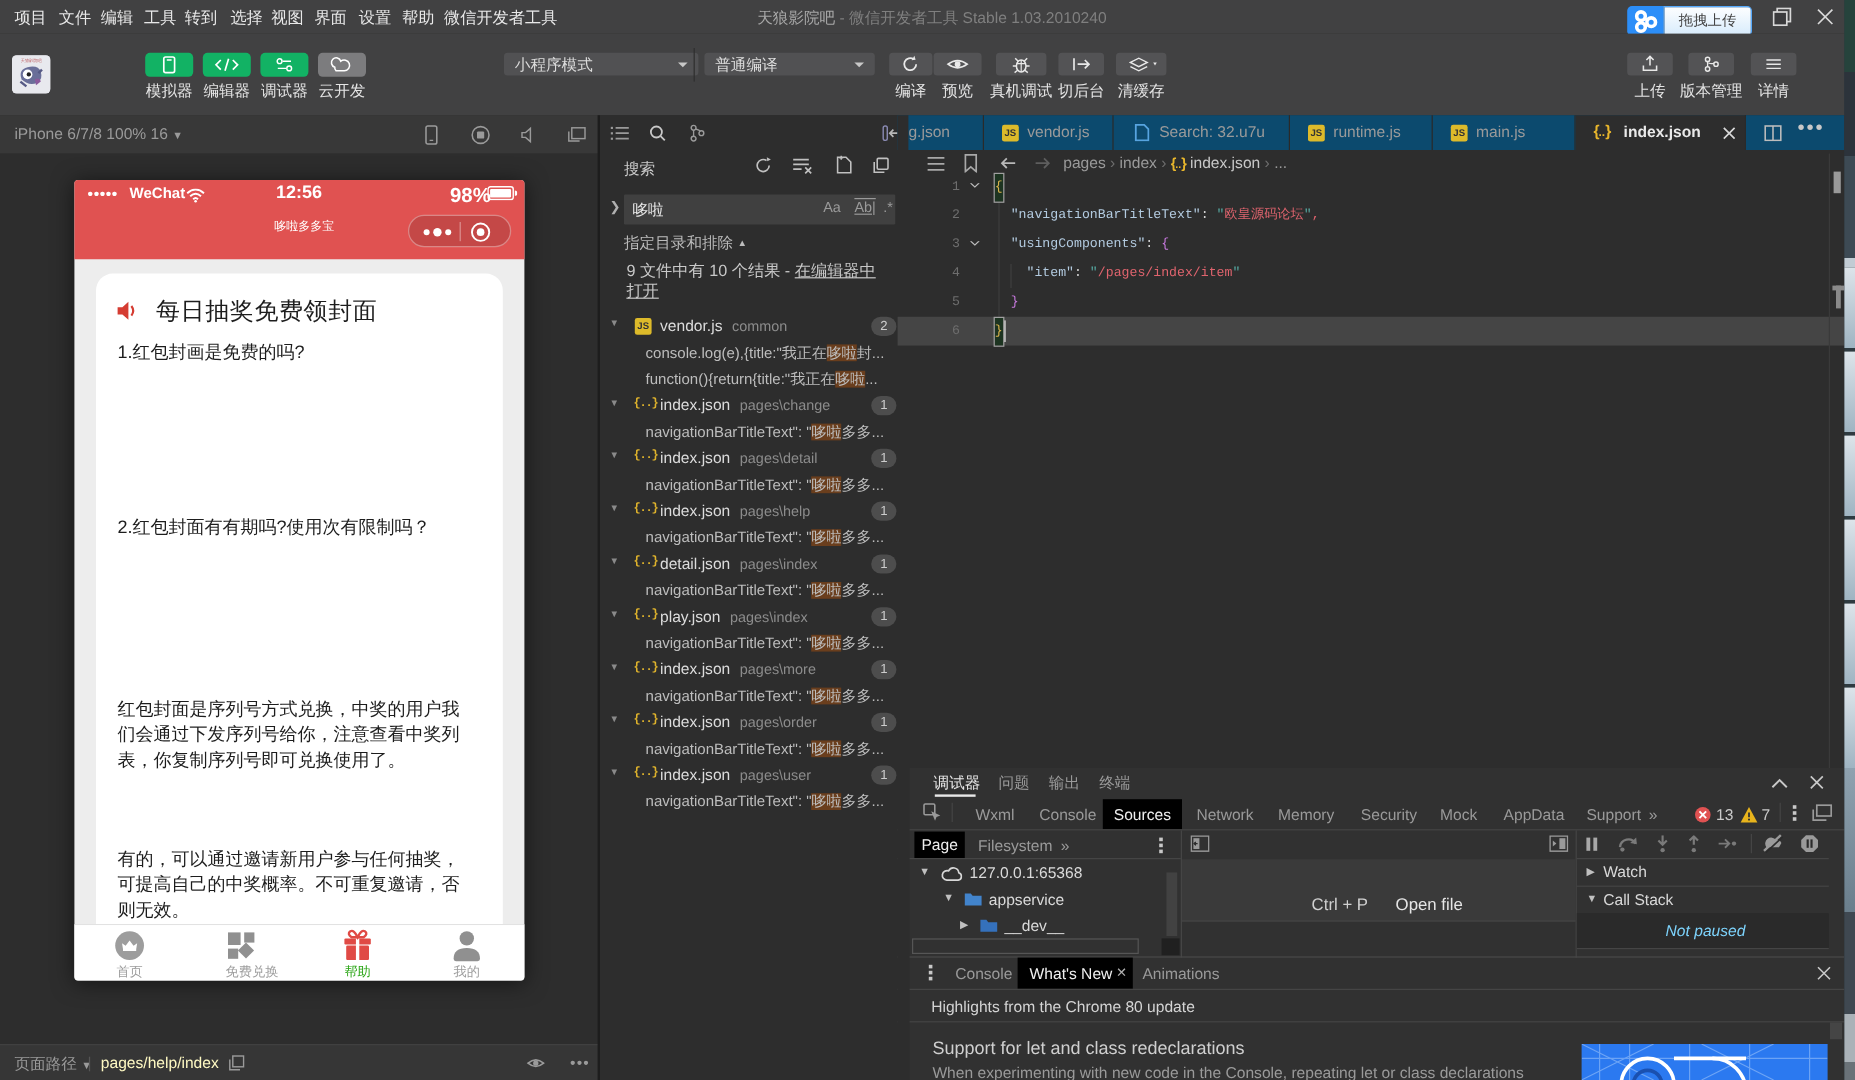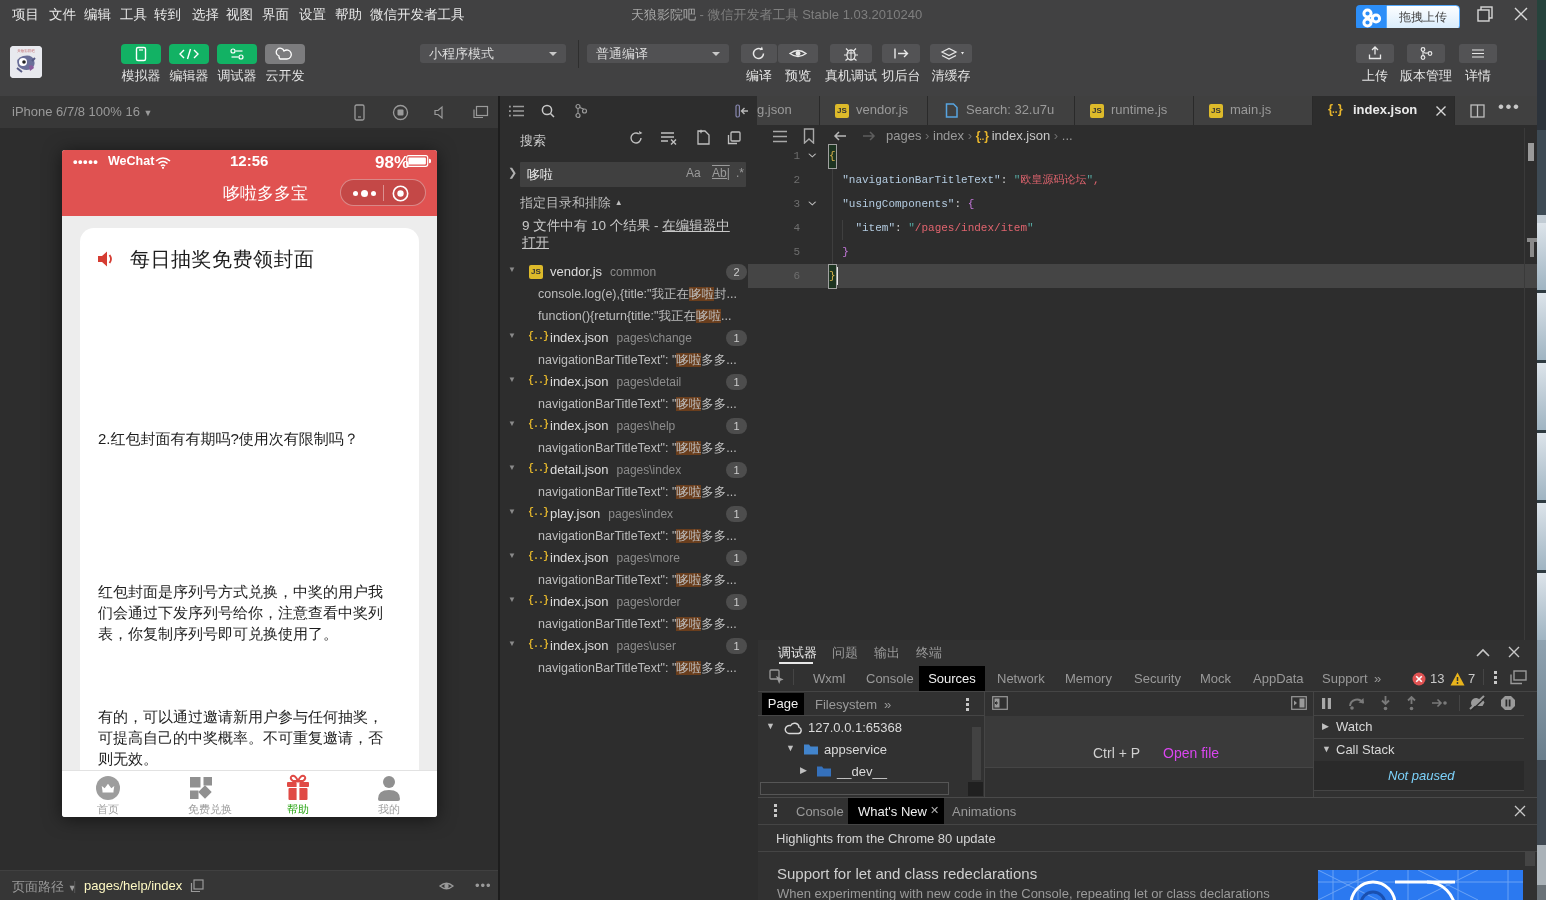--- a/index.html
+++ b/index.html
@@ -42,21 +42,21 @@
 .srow { position:absolute; left:0; width:256px; height:22px; }
 .srow .tw { position:absolute; left:8px; top:4px; font-size:8px; color:#8a8a8a; }
 .srow .jsic { position:absolute; left:29px; top:4px; width:14px; height:14px; background:#ddba2a; border-radius:2px; color:#333; font-size:8px; font-weight:bold; text-align:center; line-height:14px; }
 .srow .jic { position:absolute; left:28px; top:4px; color:#dfb32c; font-size:10px; font-weight:bold; font-family:"Liberation Mono",monospace; letter-spacing:-1px; }
 .srow .fn { position:absolute; left:50px; top:3px; font-size:13px; color:#dcdcdc; }
 .srow .dir { font-size:12px; color:#8c8c8c; margin-left:8px; }
 .srow .badge { position:absolute; left:226px; top:3px; width:21px; height:16px; background:#4d4d4d; border-radius:8px; color:#ccc; font-size:11px; text-align:center; line-height:16px; }
 .srow .mt { position:absolute; left:38px; top:3px; font-size:12.5px; color:#bdbdbd; white-space:nowrap; overflow:hidden; width:212px; }
 .hl { background:#6a3e1d; }
 
-#tabbar { position:absolute; left:748px; top:96px; width:789px; height:29px; background:#404040; }
+#tabbar { position:absolute; left:748px; top:96px; width:789px; height:29px; background:#0c4a6e; }
 .tab { position:absolute; top:0; height:29px; border-right:1px solid #2a2a2a; color:#9a9a9a; font-size:13px; }
 .tab .tl { position:absolute; top:6px; }
 #crumb { position:absolute; left:748px; top:125px; width:789px; height:23px; background:none; color:#9a9a9a; font-size:13px; }
 #editorbg { position:absolute; left:748px; top:125px; width:789px; height:515px; background:#2d2d2d; }
 #code { position:absolute; left:748px; top:144px; width:789px; height:496px; font-family:"Liberation Mono", monospace; font-size:11px; }
 .cl { position:absolute; left:0; width:789px; height:24px; line-height:24px; }
 .ln { position:absolute; left:12px; width:40px; text-align:right; color:#6e6e6e; }
 .fold { position:absolute; left:61px; top:-3px; color:#c0c0c0; font-size:11px; font-family:"Liberation Mono",monospace; transform:scaleX(1.6); }
 .ct { position:absolute; left:81px; white-space:pre; color:#d4d4d4; }
 .k { color:#b3cbe0; } .s { color:#e0646e; } .q { color:#56a9a2; } .b1 { color:#d9b24c; } .b2 { color:#c678dd; }
@@ -127,21 +127,21 @@
         <path d="M14.5 13 h7" stroke="#fff" stroke-width="1.2"></path>
       </svg></div>
   <div class="gbtn gray" style="left:265px"><svg width="40" height="20" viewBox="0 0 40 20">
         <path d="M14 12 a4 4 0 1 1 5 -5 a4.5 4.5 0 1 1 3 8 h-7 a3.5 3.5 0 0 1 -1 -3z" fill="none" stroke="#fff" stroke-width="1.3"></path>
       </svg></div>
   <div class="blabel" style="left:111px">模拟器</div>
   <div class="blabel" style="left:159px">编辑器</div>
   <div class="blabel" style="left:207px">调试器</div>
   <div class="blabel" style="left:255px">云开发</div>
 
-  <div class="drop" style="left:420px;width:146px">小程序模式<span class="car"></span></div>
+  <div class="drop" style="left:420px;width:162px">小程序模式<span class="car"></span></div>
   <div style="position:absolute;left:578px;top:12px;width:1px;height:28px;background:#2e2e2e"></div>
   <div class="drop" style="left:587px;width:142px">普通编译<span class="car"></span></div>
 
   <div class="tbtn" style="left:741px;width:36px"><svg width="36" height="19" viewBox="0 0 36 19">
         <path d="M22.5 9.5 a5 5 0 1 1 -2 -4" fill="none" stroke="#e8e8e8" stroke-width="1.5"></path>
         <path d="M21 2.5 l1 3.2 -3.3 0.6z" fill="#e8e8e8"></path>
       </svg></div>
   <div class="tbtn" style="left:778px;width:40px"><svg width="40" height="19" viewBox="0 0 40 19">
         <path d="M12 9.5 Q20 3.5 28 9.5 Q20 15.5 12 9.5z" fill="none" stroke="#e8e8e8" stroke-width="1.4"></path>
         <circle cx="20" cy="9.5" r="2.4" fill="#e8e8e8"></circle>
@@ -207,39 +207,40 @@
           <path d="M1 4 Q8 -2 15 4 M3.5 6.5 Q8 2.5 12.5 6.5 M6 9 Q8 7 10 9" fill="none" stroke="#fff" stroke-width="1.6"></path>
           <circle cx="8" cy="10.8" r="1.1" fill="#fff"></circle>
         </svg>
       <div style="position:absolute;left:168px;top:2px;font-size:15px;font-weight:bold">12:56</div>
       <div style="position:absolute;left:313px;top:3px;font-size:17px;font-weight:bold">98%</div>
       <svg style="position:absolute;left:344px;top:5px" width="25" height="12" viewBox="0 0 25 12">
           <rect x="0.7" y="0.7" width="21" height="10.6" rx="2" fill="none" stroke="#fff" stroke-width="1.2"></rect>
           <rect x="2.4" y="2.4" width="17.5" height="7.2" rx="1" fill="#fff"></rect>
           <path d="M23 3.8 v4.4 a2.2 2.2 0 0 0 0 -4.4z" fill="#fff"></path>
         </svg>
-      <div style="position:absolute;left:16px;top:32px;width:375px;text-align:center;font-size:17px">哆啦多多宝</div>
+      <div style="position:absolute;left:4px;top:32px;width:375px;text-align:center;font-size:10px">哆啦多多宝</div>
       <div style="position:absolute;left:278px;top:29px;width:86px;height:27px;border:1px solid rgba(255,255,255,0.35);border-radius:14px;background:rgba(0,0,0,0.12)">
         <div style="position:absolute;left:12px;top:11px;width:5px;height:5px;border-radius:50%;background:#fff"></div>
         <div style="position:absolute;left:20px;top:10px;width:7px;height:7px;border-radius:50%;background:#fff"></div>
         <div style="position:absolute;left:30px;top:11px;width:5px;height:5px;border-radius:50%;background:#fff"></div>
         <div style="position:absolute;left:42px;top:5px;width:1px;height:16px;background:rgba(255,255,255,0.4)"></div>
         <circle></circle>
         <svg style="position:absolute;left:50px;top:4px" width="19" height="19" viewBox="0 0 19 19">
             <circle cx="9.5" cy="9.5" r="7.2" fill="none" stroke="#fff" stroke-width="1.6"></circle>
             <circle cx="9.5" cy="9.5" r="3.2" fill="#fff"></circle>
           </svg>
       </div>
     </div>
     <div id="pcard"></div>
     <svg style="position:absolute;left:34px;top:100px" width="18" height="18" viewBox="0 0 18 18">
         <path d="M2 6 h4 l5 -4.5 v15 l-5 -4.5 h-4z" fill="#d53c32"></path>
         <path d="M13.5 5 q3 4 0 8" fill="none" stroke="#d53c32" stroke-width="1.8"></path>
       </svg>
     <div class="pq" style="top:96px;left:68px;font-size:20px;letter-spacing:0.5px">每日抽奖免费领封面</div>
+    <div class="pq" style="top:134px">1.红包封画是免费的吗?</div>
     <div class="pq" style="top:280px">2.红包封面有有期吗?使用次有限制吗？</div>
     <div class="pp" style="top:431px">红包封面是序列号方式兑换，中奖的用户我<br>们会通过下发序列号给你，注意查看中奖列<br>表，你复制序列号即可兑换使用了。</div>
     <div class="pp" style="top:556px">有的，可以通过邀请新用户参与任何抽奖，<br>可提高自己的中奖概率。不可重复邀请，否<br>则无效。</div>
     <div id="ptab">
       <svg style="position:absolute;left:31px;top:4px" width="30" height="28" viewBox="0 0 30 28">
           <circle cx="15" cy="13" r="12" fill="#9d9d9d"></circle>
           <path d="M9.5 17.5 h11 v-1.5 l0.8 -5 -3 2.2 -3.3 -4.5 -3.3 4.5 -3 -2.2 0.8 5z" fill="#fff"></path>
         </svg>
       <div style="position:absolute;left:16px;top:31px;width:60px;text-align:center;font-size:11px;color:#9d9d9d">首页</div>
       <svg style="position:absolute;left:124px;top:3px" width="30" height="29" viewBox="0 0 30 29">
@@ -581,21 +582,21 @@
       <rect x="2.5" y="2.5" width="5" height="9" fill="#9a9a9a"></rect>
       <path d="M6 7 l-2.5 0 M4.5 5.5 l-1.5 1.5 1.5 1.5" stroke="#2b2b2b" stroke-width="1"></path>
     </svg>
   <svg style="position:absolute;left:543px;top:56px" width="16" height="14" viewBox="0 0 16 14">
       <rect x="0.7" y="0.7" width="14.6" height="12.6" fill="none" stroke="#9a9a9a" stroke-width="1.2"></rect>
       <rect x="8.5" y="2.5" width="5" height="9" fill="#9a9a9a"></rect>
       <path d="M3 4.5 l3 2.5 -3 2.5z" fill="#9a9a9a"></path>
     </svg>
   <div style="position:absolute;left:237px;top:76px;width:328px;height:52px;background:#3a3a3a;border-bottom:1px solid #454545"></div>
   <span style="position:absolute;left:345px;top:105px;font-size:14px;color:#d0d0d0">Ctrl + P</span>
-  <span style="position:absolute;left:415px;top:105px;font-size:14px;color:#d946ef">Open file</span>
+  <span style="position:absolute;left:415px;top:105px;font-size:14px;color:#e5e5e5">Open file</span>
 
   <svg style="position:absolute;left:572px;top:57px" width="13" height="13" viewBox="0 0 13 13">
       <rect x="2" y="1" width="3.2" height="11" fill="#a8a8a8"></rect>
       <rect x="7.8" y="1" width="3.2" height="11" fill="#a8a8a8"></rect>
     </svg>
   <svg style="position:absolute;left:600px;top:57px" width="19" height="13" viewBox="0 0 19 13">
       <path d="M2 9 a7 7 0 0 1 13 -3" fill="none" stroke="#7a7a7a" stroke-width="2"></path>
       <path d="M15.5 1 l0.5 5.5 -5.5 -1z" fill="#7a7a7a"></path>
       <circle cx="4" cy="11" r="1.8" fill="#7a7a7a"></circle>
     </svg>

